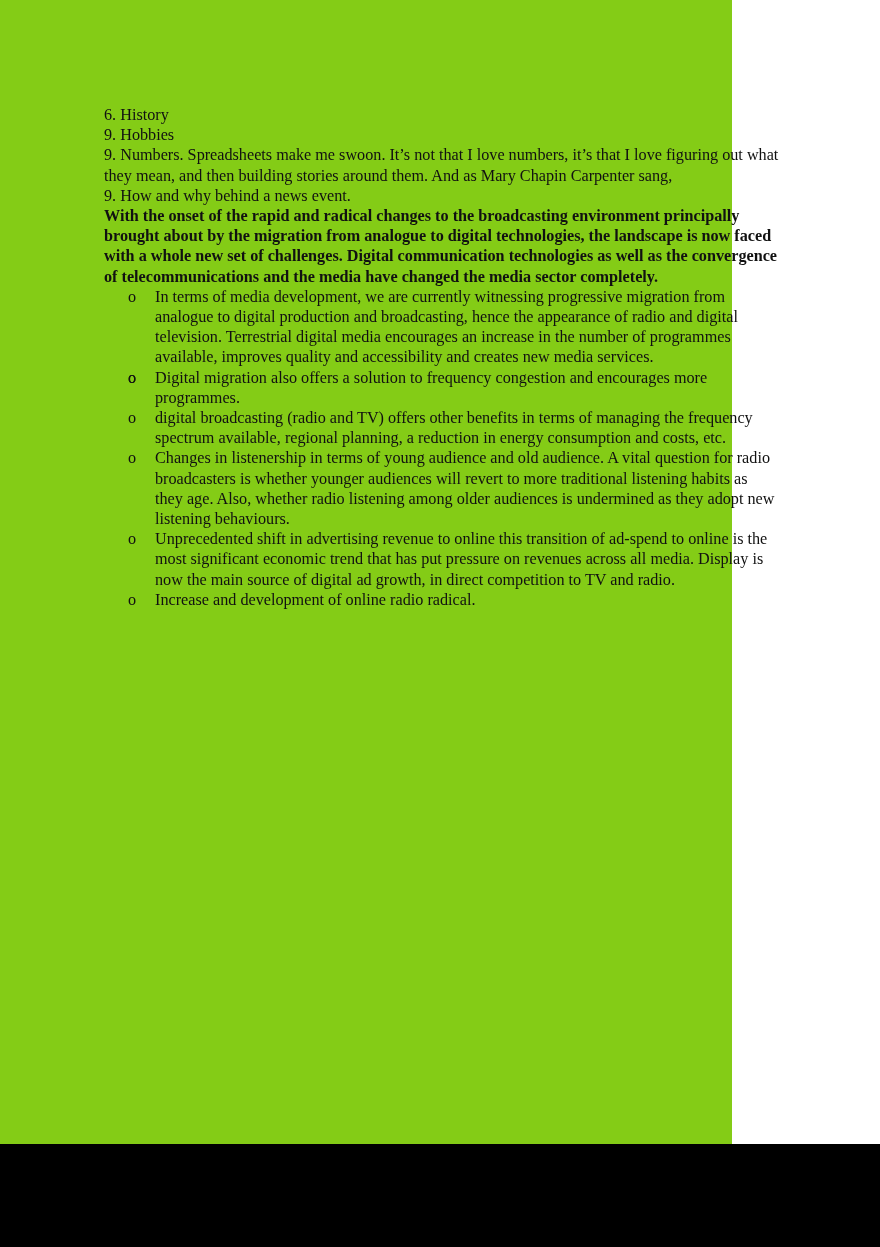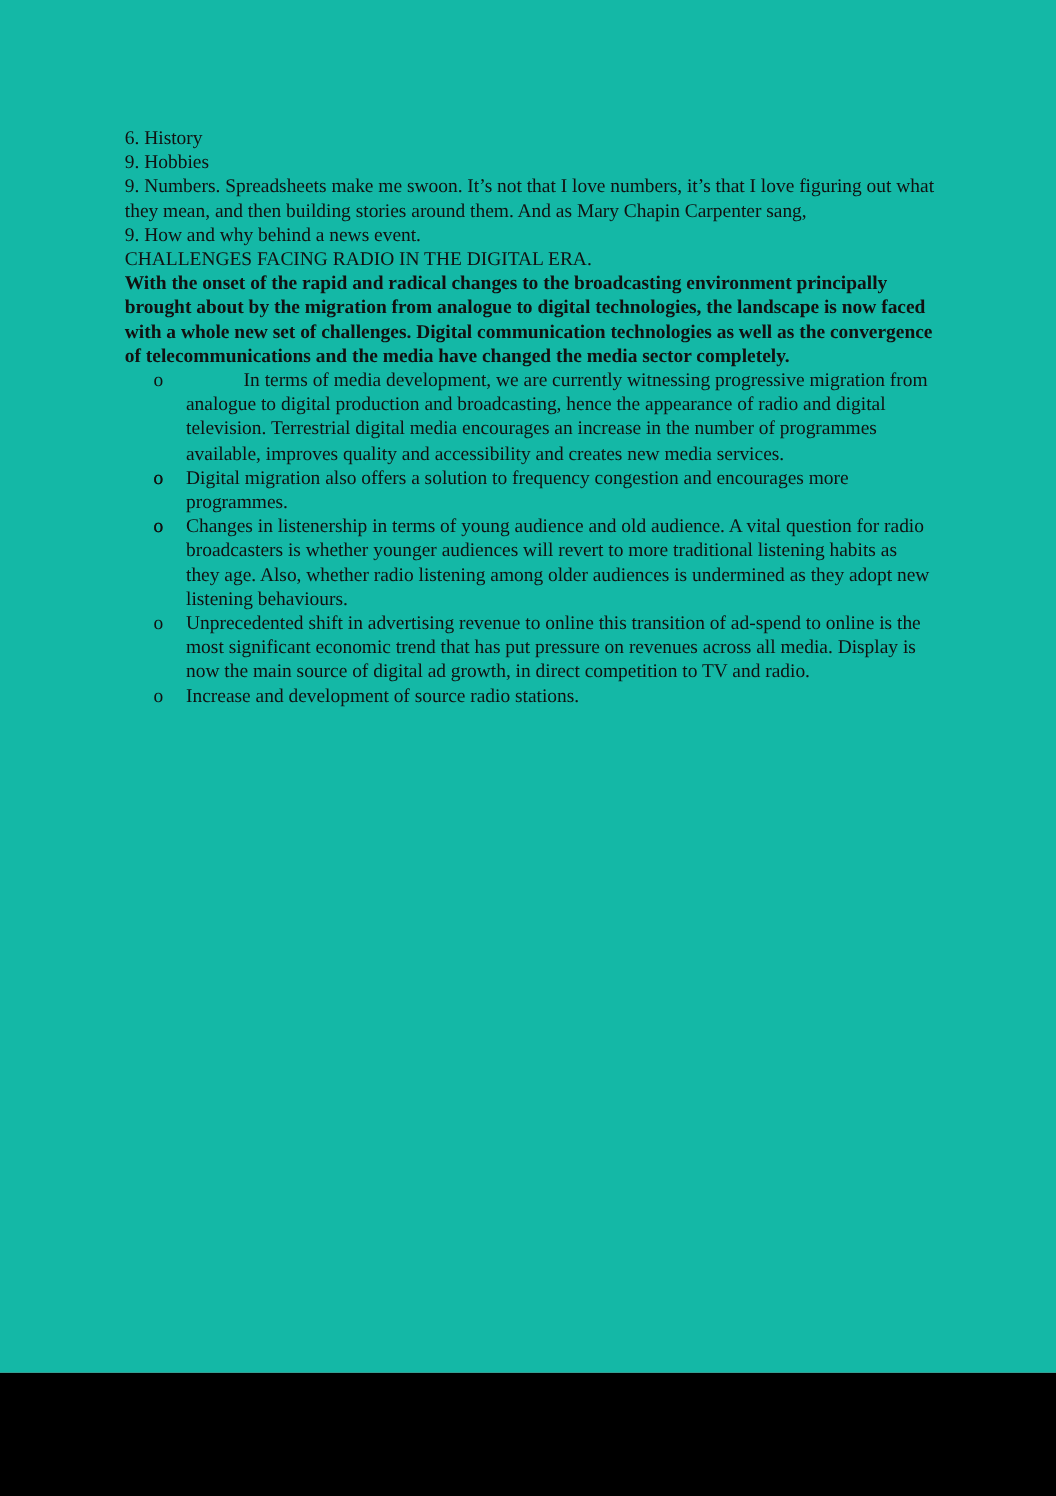--- a/index.html
+++ b/index.html
@@ -3,22 +3,22 @@
   <meta charset="utf-8">
   <style>
     html, body { margin: 0; padding: 0; }
     body {
       width: 880px; height: 1247px; position: relative; overflow: hidden;
       background: #ffffff;
       font-family: "Liberation Serif", serif;
       color: #111;
     }
     .page {
-      position: absolute; left: 0; top: 0; width: 880px; height: 1144px;
-      background: #14b8a6;
+      position: absolute; left: 0; top: 0; width: 732px; height: 1144px;
+      background: #84cc16;
     }
     .bottom-bar {
       position: absolute; left: 0; top: 1144px; width: 880px; height: 103px;
       background: #000;
     }
     .content {
       position: absolute; left: 104px; top: 105px; width: 675px;
       font-size: 16.2px; line-height: 20.2px;
     }
     .content p { margin: 0; }
@@ -28,60 +28,60 @@
     ul.bullets {
       list-style: none; margin: 0; padding: 0;
       position: relative; left: 24px; width: 650px;
     }
     ul.bullets li {
       position: relative; padding-left: 27px;
     }
     ul.bullets li .marker {
       position: absolute; left: 0; top: 0;
     }
-    .justify { text-align: justify; margin-left: 48px; }
+    .justify { text-align: justify; }
   </style>
 </head>
 <body>
 
 <div class="page">
   <div class="content">
     <p class="item">6. History</p>
     <p class="item">9. Hobbies</p>
     <p class="item">9. Numbers. Spreadsheets make me swoon. It’s not that I love numbers, it’s that I love figuring out what they mean, and then building stories around them. And as Mary Chapin Carpenter sang,</p>
     <p class="item">9. How and why behind a news event.</p>
 
-    <p class="heading">CHALLENGES FACING RADIO IN THE DIGITAL ERA.</p>
 
     <p class="para">With the onset of the rapid and radical changes to the broadcasting environment principally brought about by the migration from analogue to digital technologies, the landscape is now faced with a whole new set of challenges. Digital communication technologies as well as the convergence of telecommunications and the media have changed the media sector completely.</p>
 
     <ul class="bullets">
       <li>
         <span class="marker">o</span>
         <span class="justify">In terms of media development, we are currently witnessing progressive migration from analogue to digital production and broadcasting, hence the appearance of radio and digital television. Terrestrial digital media encourages an increase in the number of programmes available, improves quality and accessibility and creates new media services.</span>
       </li>
       <li>
         <span class="marker">o</span>
       </li>
       <li>
         <span class="marker">o</span>
         <span>Digital migration also offers a solution to frequency congestion and encourages more programmes.</span>
       </li>
       <li>
         <span class="marker">o</span>
+        <span>digital broadcasting (radio and TV) offers other benefits in terms of managing the frequency spectrum available, regional planning, a reduction in energy consumption and costs, etc.</span>
       </li>
       <li>
         <span class="marker">o</span>
         <span>Changes in listenership in terms of young audience and old audience. A vital question for radio broadcasters is whether younger audiences will revert to more traditional listening habits as they age. Also, whether radio listening among older audiences is undermined as they adopt new listening behaviours.</span>
       </li>
       <li>
         <span class="marker">o</span>
         <span>Unprecedented shift in advertising revenue to online this transition of ad-spend to online is the most significant economic trend that has put pressure on revenues across all media. Display is now the main source of digital ad growth, in direct competition to TV and radio.</span>
       </li>
       <li>
         <span class="marker">o</span>
-        <span>Increase and development of source radio stations.</span>
+        <span>Increase and development of online radio radical.</span>
       </li>
     </ul>
   </div>
 </div>
 
 <div class="bottom-bar"></div>
 
 </body></html>

